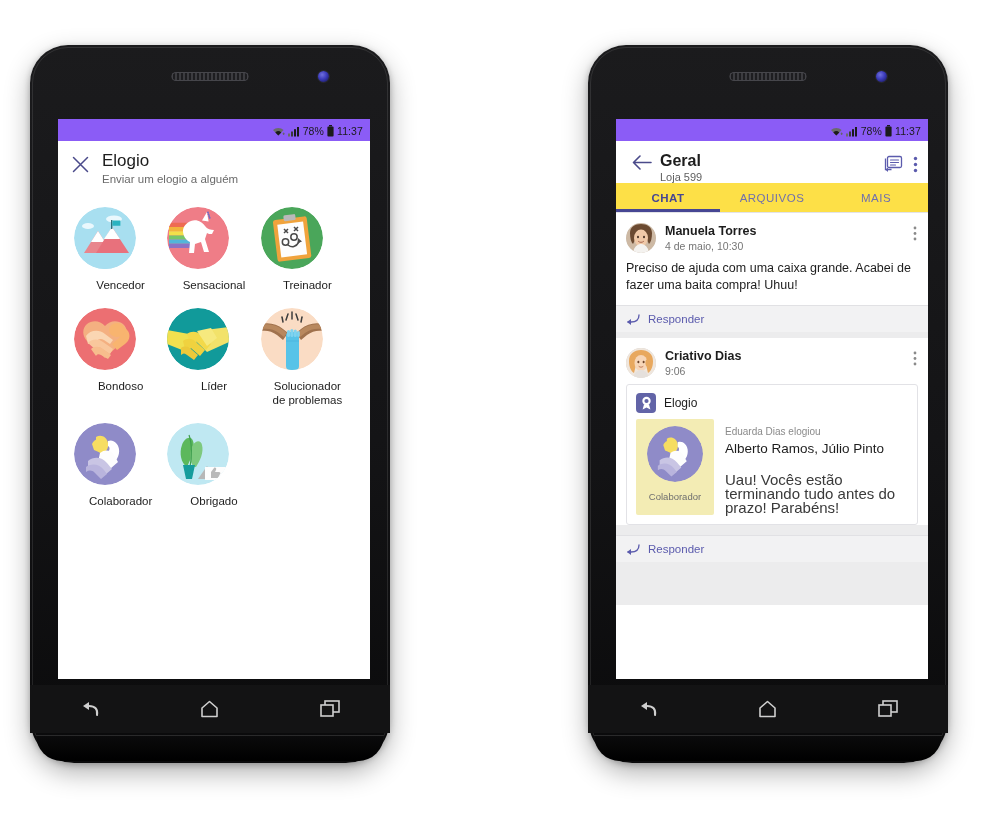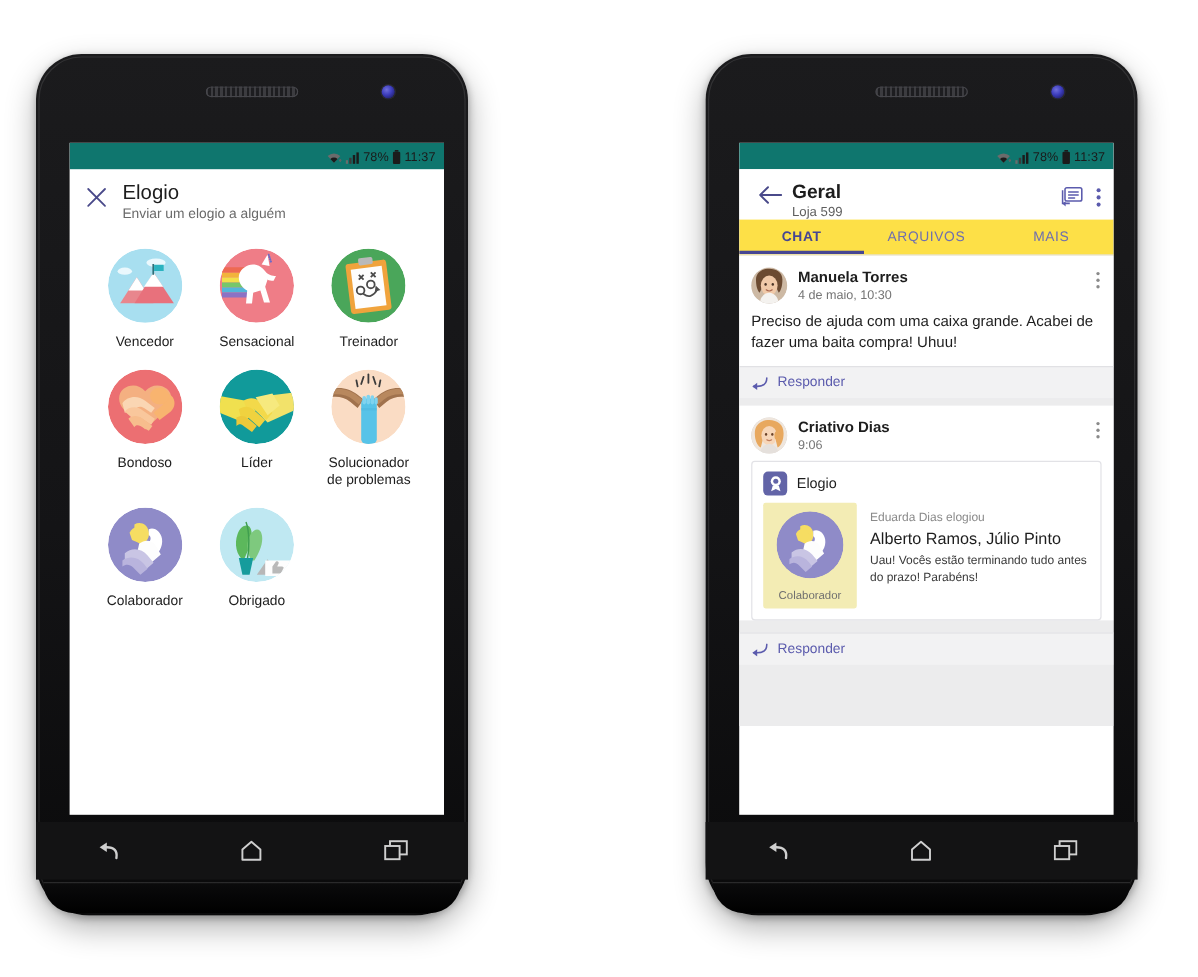--- a/index.html
+++ b/index.html
@@ -53,35 +53,35 @@
   .bottom-gloss{
     position:absolute;left:6px;right:6px;top:690px;height:26px;border-radius:0 0 40px 40px;
     background:linear-gradient(180deg,#0b0b0c,#000);
     box-shadow:inset 0 1px 0 rgba(255,255,255,.13);
   }
 
   
   .statusbar{
     height:20px;display:flex;align-items:center;justify-content:flex-end;
     gap:3px;padding:2px 7px 0 0;font-size:10.5px;color:#1b1b1b;
-    background:#0f766e;
+    background:#8b5cf6;
   }
   .sb-txt{font-size:10.5px;letter-spacing:.1px;}
 
   
   .elogio-head{display:flex;align-items:flex-start;padding:10px 0 4px 0;}
   .close-x{width:44px;display:flex;justify-content:center;padding-top:5px;}
   .elogio-title{font-size:17px;color:#1d1d1d;line-height:20px;}
   .elogio-sub{font-size:11.5px;color:#6a6a6a;margin-top:2px;}
 
   .badge-grid{
     display:grid;grid-template-columns:repeat(3,1fr);
     row-gap:16px;padding:18px 16px 0 16px;
   }
-  .badge-cell{display:flex;flex-direction:column;align-items:center;cursor:pointer;}
+  .badge-cell{display:flex;flex-direction:column;cursor:pointer;}
   .badge-art{width:62px;height:62px;border-radius:50%;overflow:hidden;position:relative;}
   .badge-label{
     margin-top:9px;font-size:11.5px;color:#1d1d1d;text-align:center;line-height:14px;
   }
 
   
   .ch-head{display:flex;align-items:flex-start;padding:8px 8px 0 8px;background:#fff;}
   .ch-back{width:36px;display:flex;justify-content:center;padding-top:6px;}
   .ch-titles{flex:1;padding-top:2px;}
   .ch-title{font-size:16px;color:#1d1d1d;font-weight:bold;line-height:19px;}
@@ -122,21 +122,21 @@
   .praise-body{display:flex;padding:0 9px 9px 9px;}
   .praise-art{
     width:78px;flex:0 0 78px;background:#f3ecb4;border-radius:2px;
     display:flex;flex-direction:column;align-items:center;padding:7px 0 5px 0;
   }
   .praise-art-circle{width:56px;height:56px;border-radius:50%;overflow:hidden;position:relative;}
   .praise-art-label{font-size:9.5px;color:#6f6f6f;margin-top:9px;}
   .praise-text{padding-left:11px;padding-top:7px;}
   .praise-from{font-size:10px;color:#8a8a8a;}
   .praise-to{font-size:13.5px;color:#1d1d1d;margin-top:3px;line-height:17px;}
-  .praise-msg{font-size:10px;color:#3a3a3a;margin-top:4px;line-height:14px;}
+  .praise-msg{font-size:15px;color:#3a3a3a;margin-top:16px;line-height:14px;}
 
   .newconv{
     margin:6px 8px 0 8px;background:#fff;border-radius:2px;
     display:flex;align-items:center;justify-content:center;gap:8px;
     padding:10px 0;font-size:11.5px;color:#5b5bad;cursor:pointer;
     box-shadow:0 1px 1px rgba(0,0,0,.07);
   }
 </style>
 </head>
 <body>

